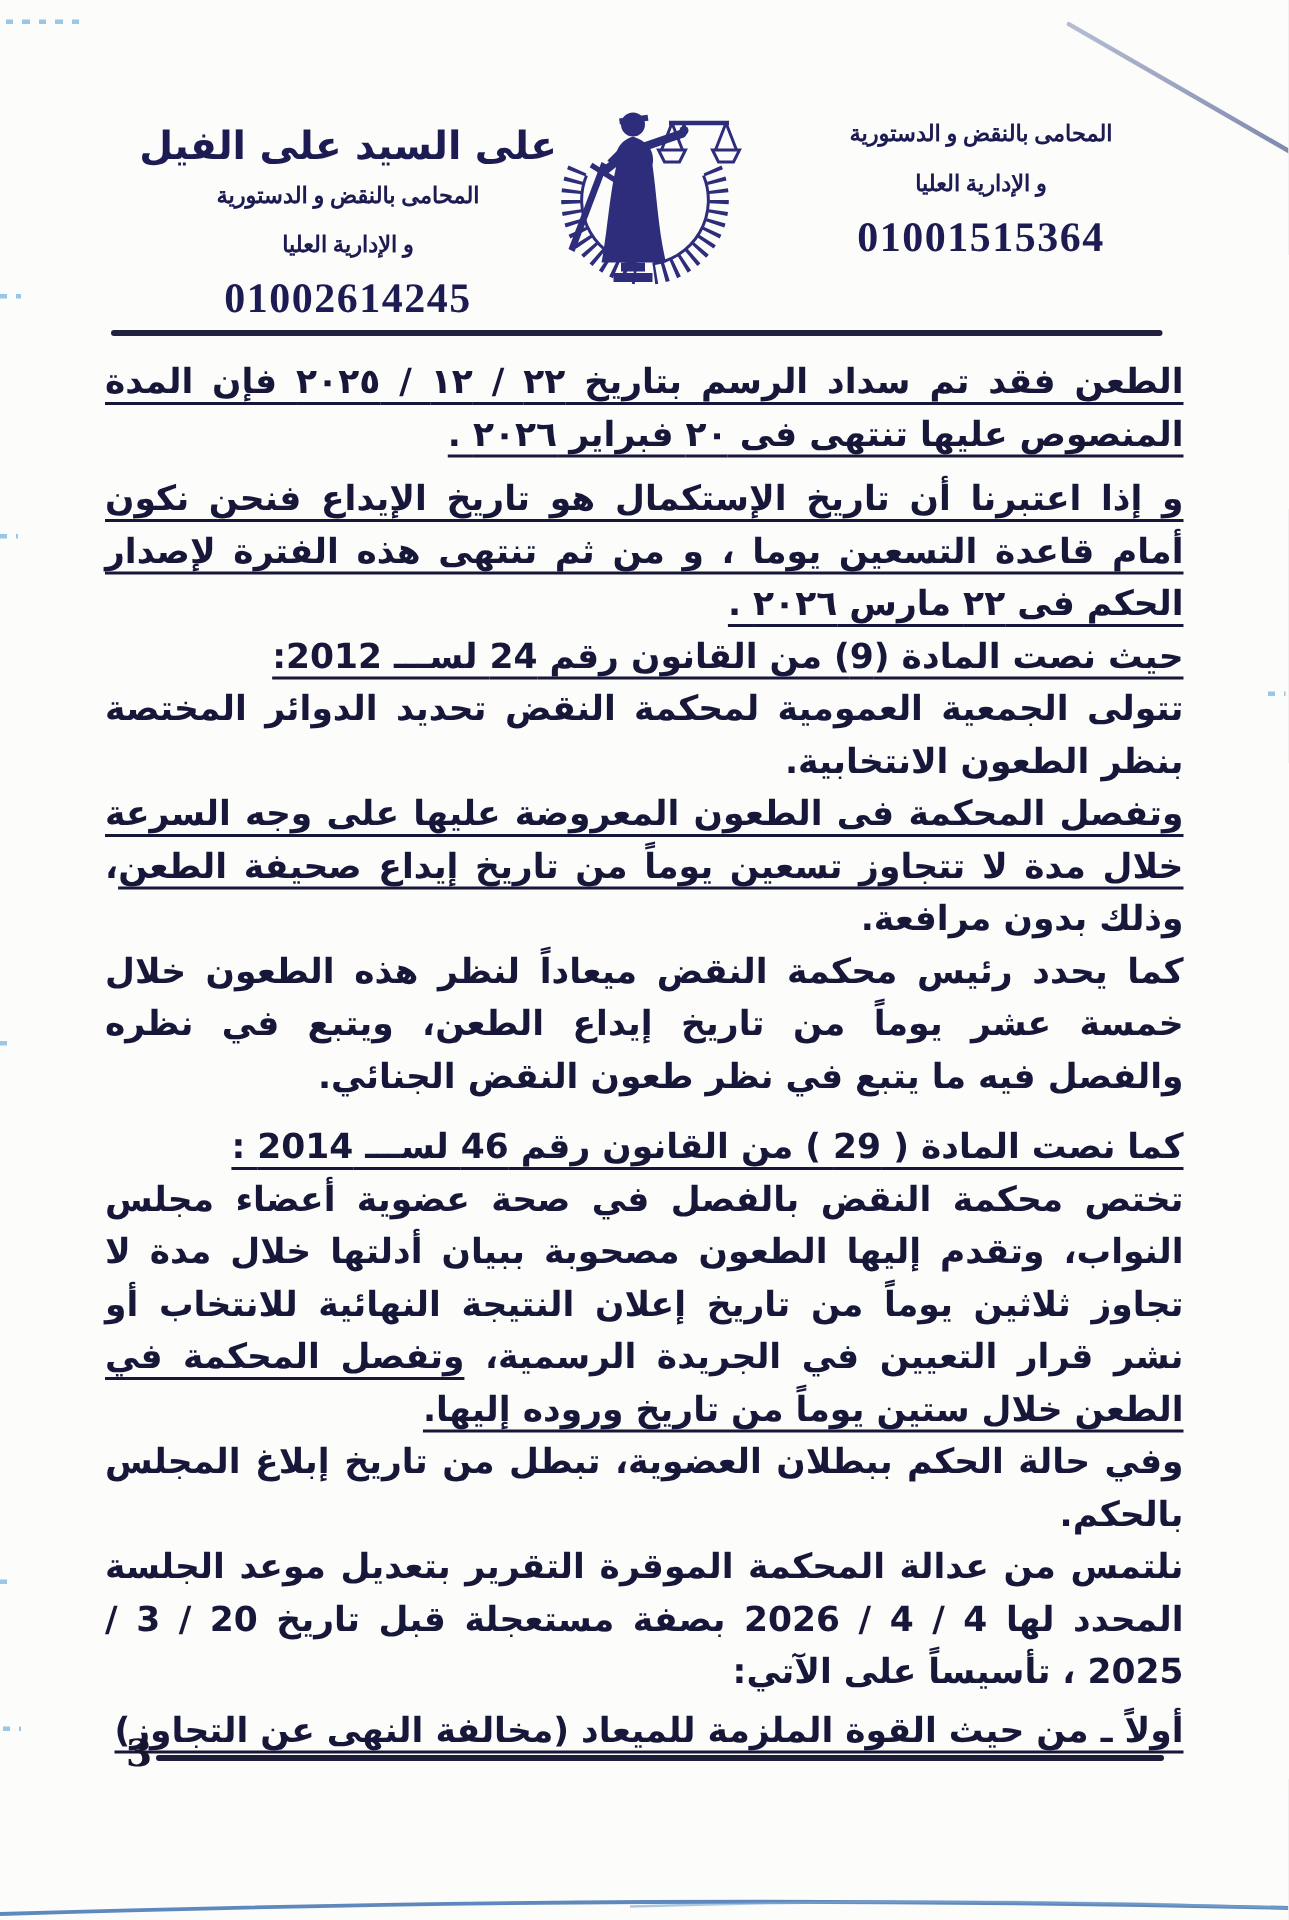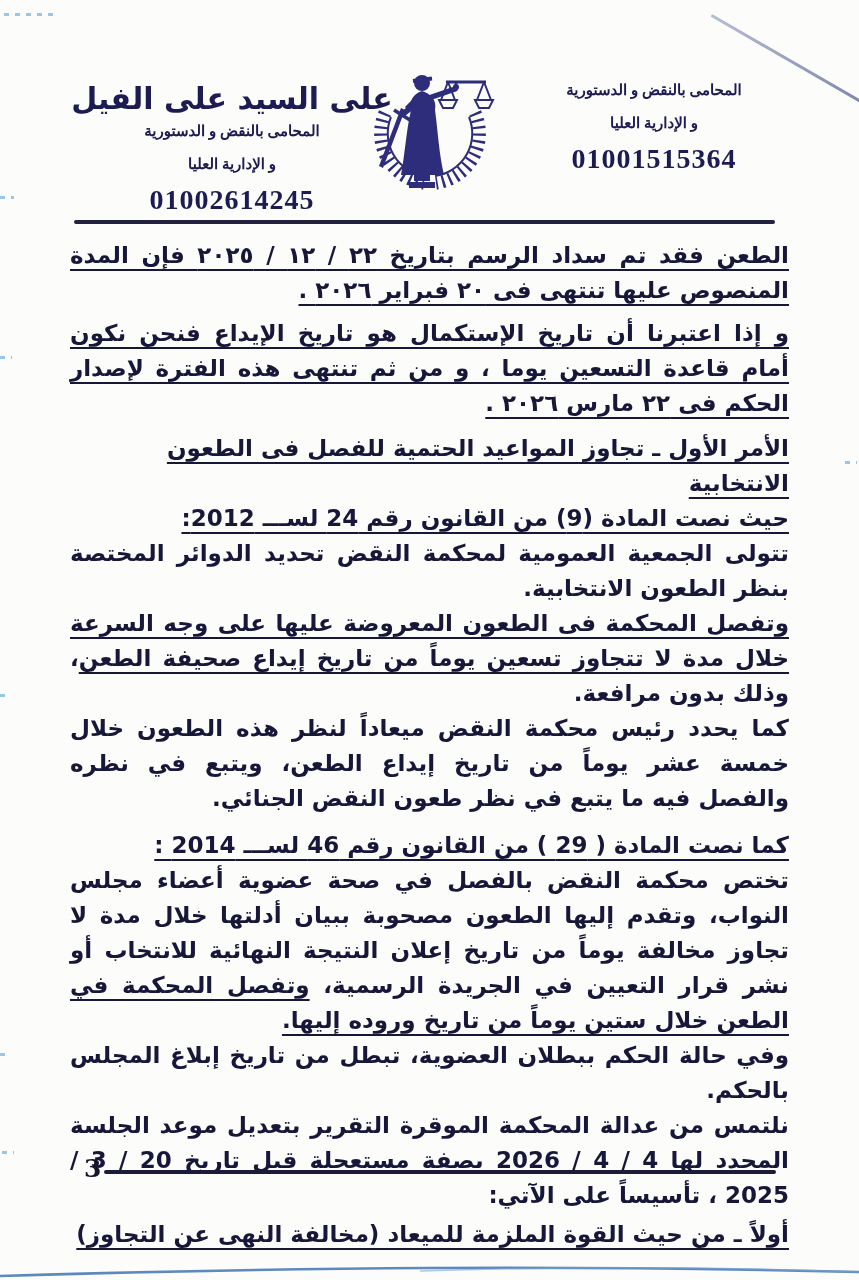--- a/index.html
+++ b/index.html
@@ -4,21 +4,21 @@
 <style>
   html,body{margin:0;padding:0;background:#e9e9e9;}
   .page{
     position:relative;width:859px;height:1280px;background:#fcfcfb;overflow:hidden;
     font-family:"DejaVu Sans",sans-serif;font-weight:bold;margin:0 auto;
   }
   
   .lh-block{position:absolute;text-align:center;color:#1c1c52;direction:rtl;}
   .lh-right{left:492px;top:74px;width:324px;}
   .lh-left{left:70px;top:82px;width:324px;}
-  .lh-name{font-size:30px;line-height:33px;}
+  .lh-name{font-size:26px;line-height:33px;}
   .lh-title{font-size:15px;line-height:33px;font-family:Liberation Serif, serif;}
   .lh-phone{font-size:28px;line-height:37px;letter-spacing:1px;font-family:Liberation Serif, serif;direction:ltr;}
   .logo{position:absolute;left:358px;top:70px;width:148px;height:124px;}
   .lh-divider{position:absolute;left:74px;top:220px;width:701px;height:4px;background:#22223e;border-radius:2px;}
   
   .content{position:absolute;top:238px;right:70px;width:719px;direction:rtl;color:#17173a;}
   .content p{margin:0;text-align:justify;font-size:23px;line-height:35px;}
   .u{text-decoration:underline;text-decoration-thickness:2px;text-underline-offset:6px;}
   .head1{font-size:23px;line-height:44px;margin-top:10px !important;text-align:right !important;}
   .head2{font-size:22px;line-height:40px;margin-top:4px !important;text-align:right !important;}
@@ -104,29 +104,28 @@
       <rect x="51" y="112" width="26" height="6" stroke="none"></rect>
     </g>
   </svg>
 
   <div class="lh-divider"></div>
 
   <div class="content">
     <p class="u">الطعن فقد تم سداد الرسم بتاريخ ٢٢ / ١٢ / ٢٠٢٥ فإن المدة المنصوص عليها تنتهى فى ٢٠ فبراير ٢٠٢٦ .</p>
     <p class="u mt8">و إذا اعتبرنا أن تاريخ الإستكمال هو تاريخ الإيداع فنحن نكون أمام قاعدة التسعين يوما ، و من ثم تنتهى هذه الفترة لإصدار الحكم فى ٢٢ مارس ٢٠٢٦ .</p>
 
-    <p class="head1"><span class="u">الأمر الأول ـ تجاوز المواعيد الحتمية للفصل فى الطعون الانتخابية</span></p>
 
     <p><span class="u">حيث نصت المادة (9) من القانون رقم 24 لســـ 2012:</span></p>
     <p>تتولى الجمعية العمومية لمحكمة النقض تحديد الدوائر المختصة بنظر الطعون الانتخابية.</p>
     <p><span class="u">وتفصل المحكمة فى الطعون المعروضة عليها على وجه السرعة خلال مدة لا تتجاوز تسعين يوماً من تاريخ إيداع صحيفة الطعن</span><span>، وذلك بدون مرافعة.</span></p>
     <p>كما يحدد رئيس محكمة النقض ميعاداً لنظر هذه الطعون خلال خمسة عشر يوماً من تاريخ إيداع الطعن، ويتبع في نظره والفصل فيه ما يتبع في نظر طعون النقض الجنائي.</p>
 
     <p class="mt12"><span class="u">كما نصت المادة ( 29 ) من القانون رقم 46 لســـ 2014 :</span></p>
-    <p><span>تختص محكمة النقض بالفصل في صحة عضوية أعضاء مجلس النواب، وتقدم إليها الطعون مصحوبة ببيان أدلتها خلال مدة لا تجاوز مخالفة يوماً من تاريخ إعلان النتيجة النهائية للانتخاب أو نشر قرار التعيين في الجريدة الرسمية، </span><span class="u">وتفصل المحكمة في الطعن خلال ستين يوماً من تاريخ وروده إليها.</span></p>
+    <p><span>تختص محكمة النقض بالفصل في صحة عضوية أعضاء مجلس النواب، وتقدم إليها الطعون مصحوبة ببيان أدلتها خلال مدة لا تجاوز ثلاثين يوماً من تاريخ إعلان النتيجة النهائية للانتخاب أو نشر قرار التعيين في الجريدة الرسمية، </span><span class="u">وتفصل المحكمة في الطعن خلال ستين يوماً من تاريخ وروده إليها.</span></p>
     <p>وفي حالة الحكم ببطلان العضوية، تبطل من تاريخ إبلاغ المجلس بالحكم.</p>
     <p>نلتمس من عدالة المحكمة الموقرة التقرير بتعديل موعد الجلسة المحدد لها 4 / 4 / 2026 بصفة مستعجلة قبل تاريخ 20 / 3 / 2025 ، تأسيساً على الآتي:</p>
 
     <p class="head2"><span class="u">أولاً ـ من حيث القوة الملزمة للميعاد (مخالفة النهى عن التجاوز)</span></p>
 
   </div>
 
   <div class="footer">
     <span class="page-num">3</span>
     <div class="footer-rule"></div>

